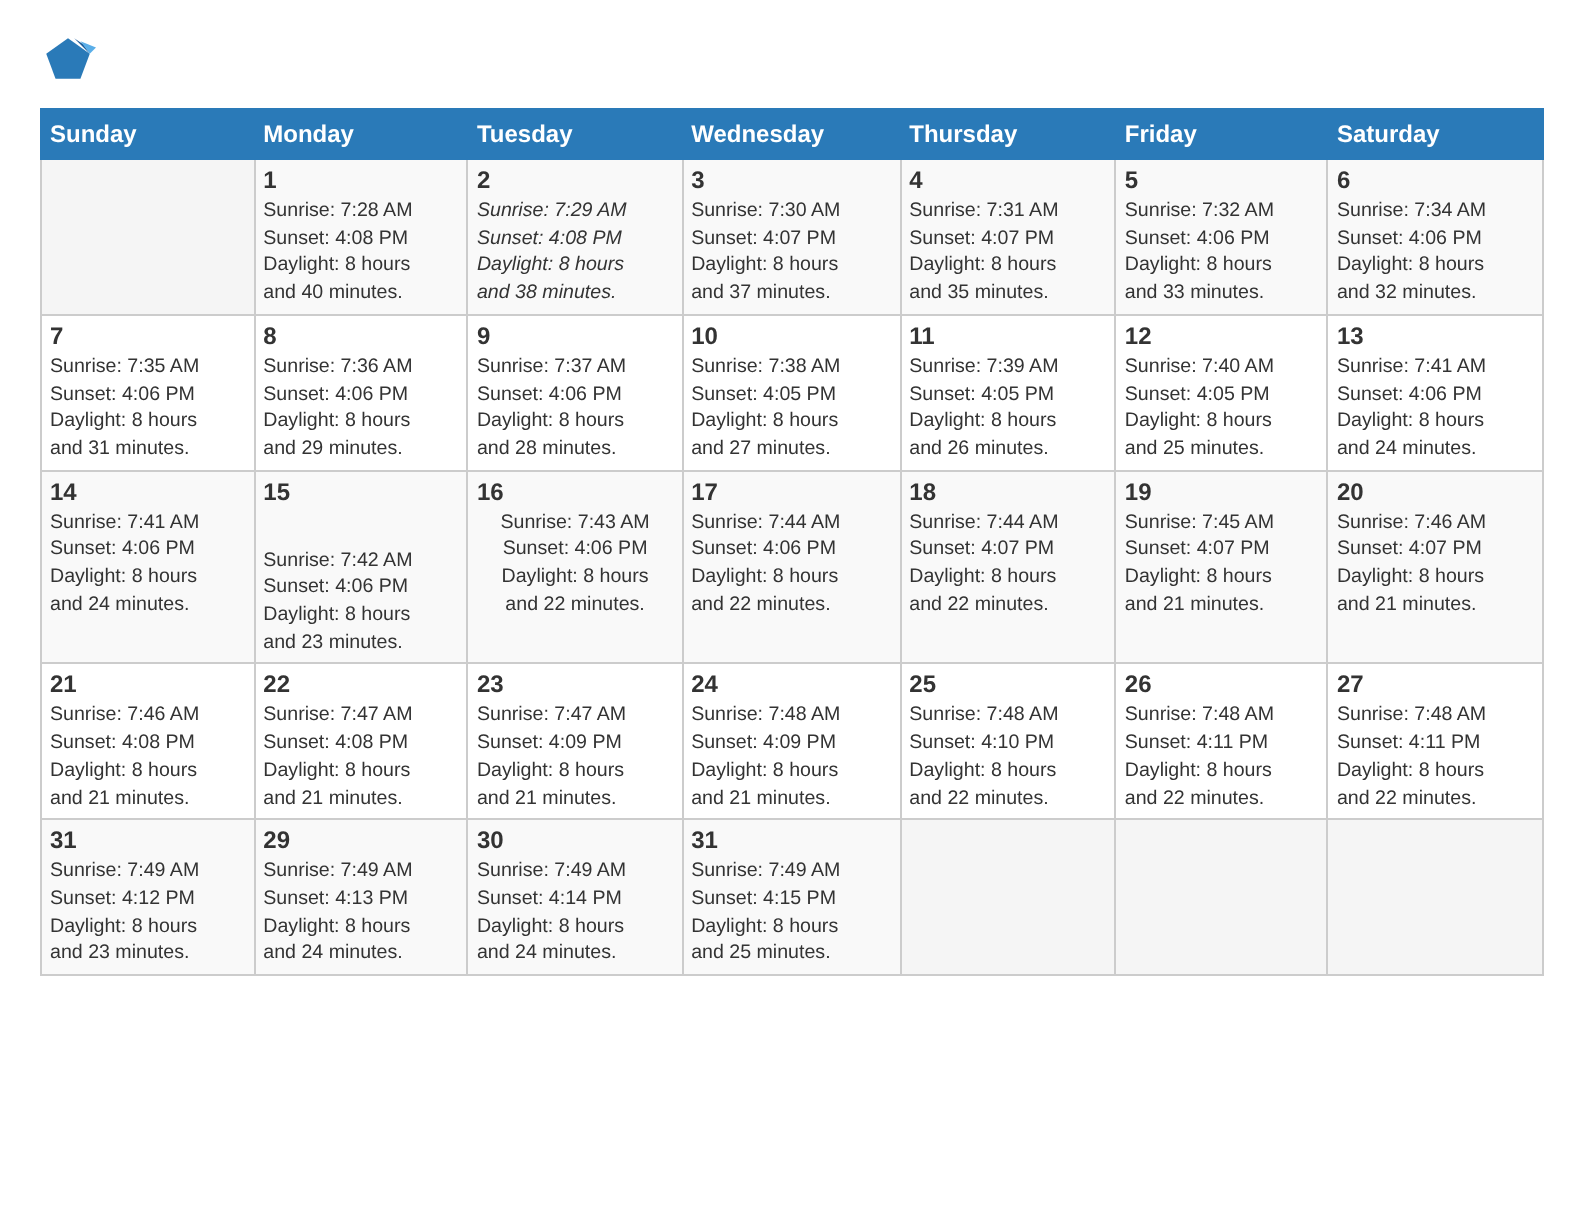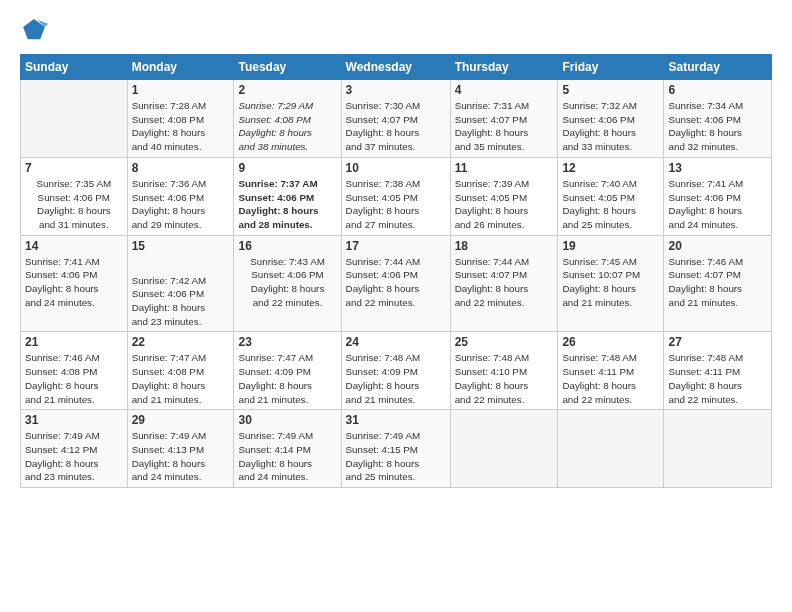--- a/index.html
+++ b/index.html
@@ -179,35 +179,35 @@
             <span class="day-num">6</span>
             <div class="day-info" style="white-space: pre-line;">Sunrise: 7:34 AM
 Sunset: 4:06 PM
 Daylight: 8 hours
 and 32 minutes.</div>
           </td>
         </tr>
         <tr>
           <td>
             <span class="day-num">7</span>
-            <div class="day-info" style="white-space: pre-line; text-align: center;">Sunrise: 7:35 AM
+            <div class="day-info" style="white-space: pre-line;">Sunrise: 7:35 AM
 Sunset: 4:06 PM
 Daylight: 8 hours
 and 31 minutes.</div>
           </td>
           <td>
             <span class="day-num">8</span>
             <div class="day-info" style="white-space: pre-line;">Sunrise: 7:36 AM
 Sunset: 4:06 PM
 Daylight: 8 hours
 and 29 minutes.</div>
           </td>
           <td>
             <span class="day-num">9</span>
-            <div class="day-info" style="white-space: pre-line; font-weight: bold;">Sunrise: 7:37 AM
+            <div class="day-info" style="white-space: pre-line;">Sunrise: 7:37 AM
 Sunset: 4:06 PM
 Daylight: 8 hours
 and 28 minutes.</div>
           </td>
           <td>
             <span class="day-num">10</span>
             <div class="day-info" style="white-space: pre-line;">Sunrise: 7:38 AM
 Sunset: 4:05 PM
 Daylight: 8 hours
 and 27 minutes.</div>
@@ -266,21 +266,21 @@
           <td>
             <span class="day-num">18</span>
             <div class="day-info" style="white-space: pre-line;">Sunrise: 7:44 AM
 Sunset: 4:07 PM
 Daylight: 8 hours
 and 22 minutes.</div>
           </td>
           <td>
             <span class="day-num">19</span>
             <div class="day-info" style="white-space: pre-line;">Sunrise: 7:45 AM
-Sunset: 10:07 PM
+Sunset: 4:07 PM
 Daylight: 8 hours
 and 21 minutes.</div>
           </td>
           <td>
             <span class="day-num">20</span>
             <div class="day-info" style="white-space: pre-line;">Sunrise: 7:46 AM
 Sunset: 4:07 PM
 Daylight: 8 hours
 and 21 minutes.</div>
           </td>

